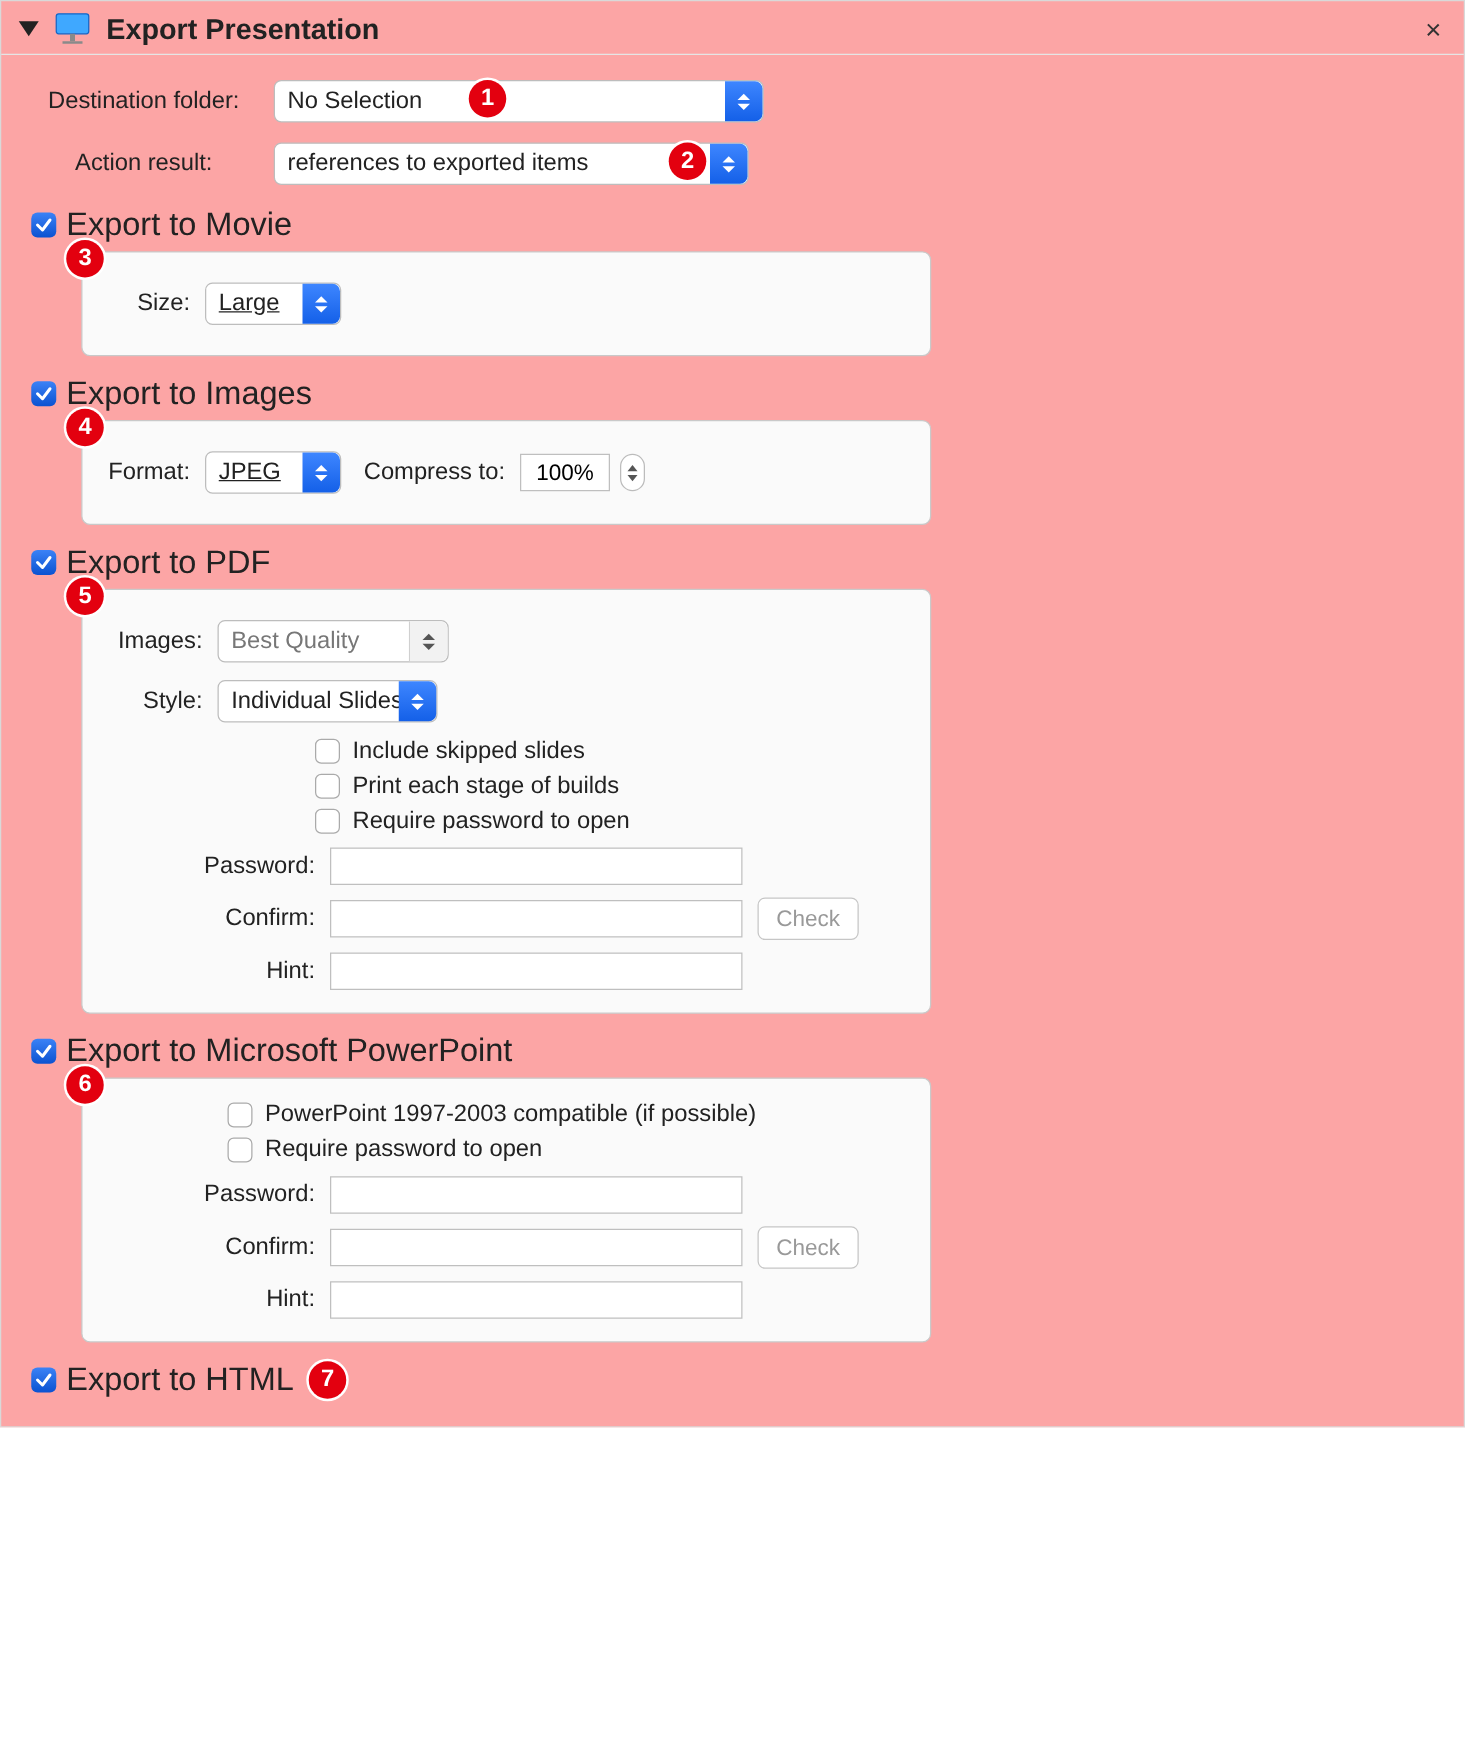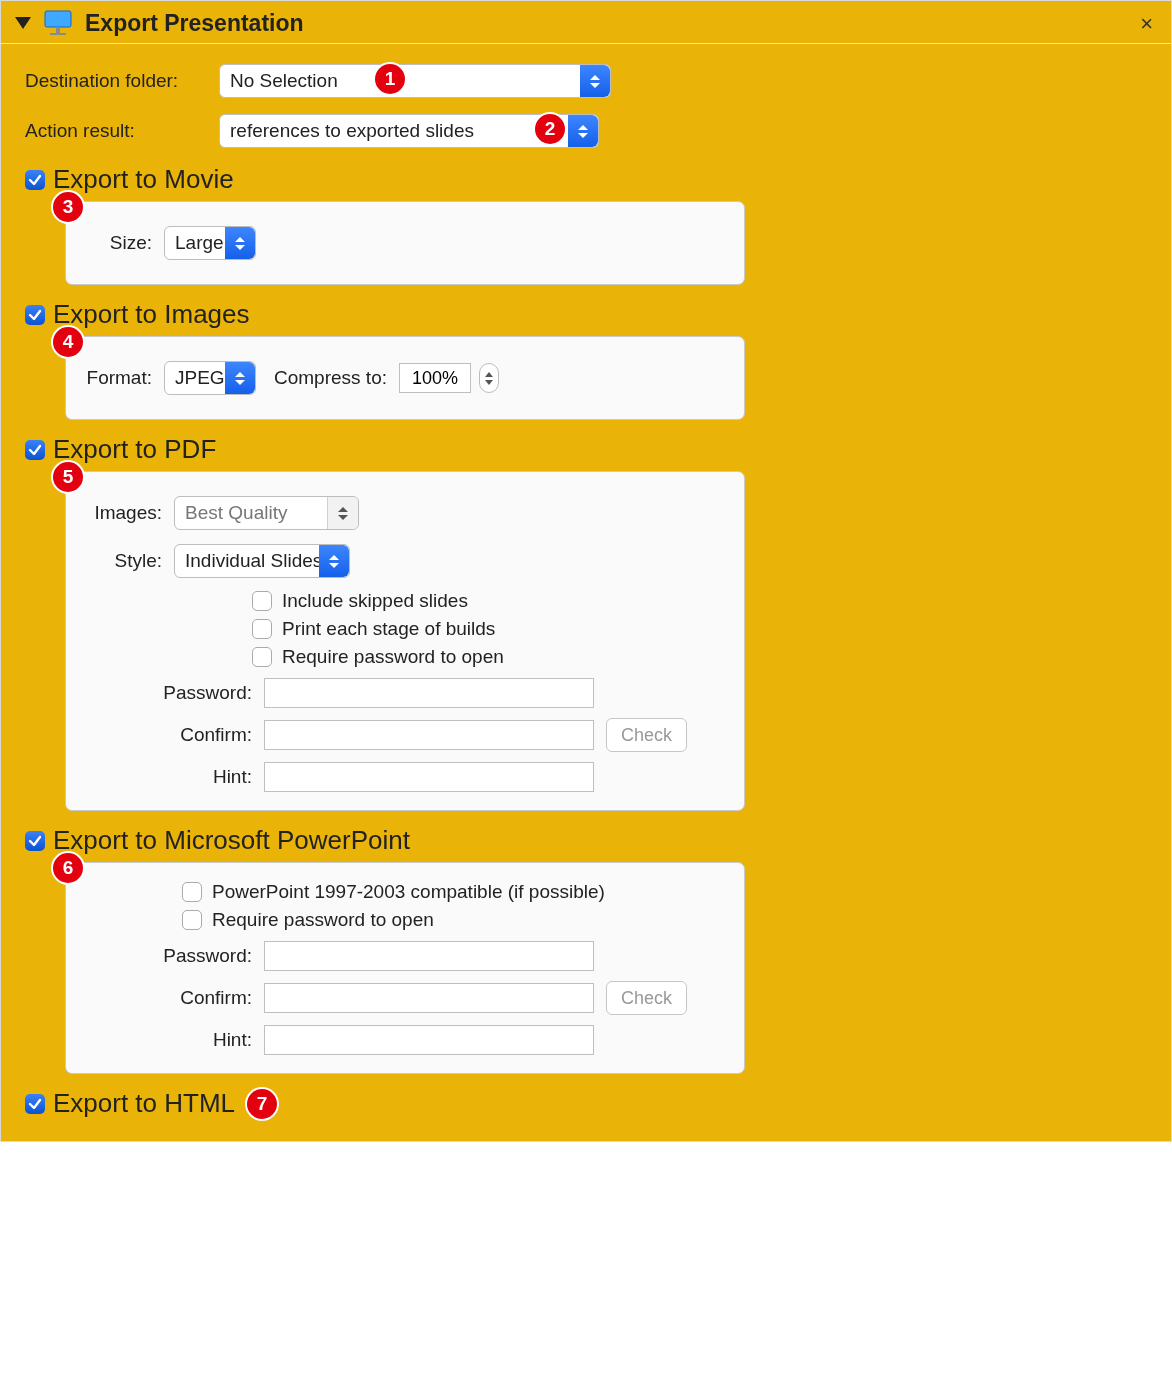--- a/index.html
+++ b/index.html
@@ -6,21 +6,21 @@
   body {
     margin: 0;
     font-family: -apple-system, "Helvetica Neue", Helvetica, Arial, sans-serif;
     font-size: 19px;
     color: #222;
     background: #fff;
   }
   .window {
     width: 1172px;
     border: 1px solid #d9d9d9;
-    background: #eab308;
+    background: #fca5a5;
     position: relative;
     padding-bottom: 10px;
   }
   .titlebar {
     display: flex;
     align-items: center;
     padding: 8px 14px 6px 14px;
     border-bottom: 1px solid #e5e5e5;
   }
   .disclosure {
@@ -35,21 +35,21 @@
     position: relative;
   }
   .app-icon svg { width: 34px; height: 28px; }
   .title { font-weight: 700; font-size: 23px; }
   .close-x {
     position: absolute; top: 10px; right: 18px;
     font-size: 22px; color: #333; cursor: default;
   }
   .body { padding: 14px 24px 6px 24px; }
   .row { display: flex; align-items: center; margin: 6px 0 16px 0; }
-  .top-label { width: 180px; margin-right: 14px; text-align: left; }
+  .top-label { width: 180px; margin-right: 14px; text-align: center; }
   .select {
     position: relative;
     display: inline-flex;
     align-items: center;
     height: 34px;
     border: 1px solid #bdbdbd;
     border-radius: 6px;
     background: #fff;
     padding: 0 42px 0 10px;
     font-size: 19px;
@@ -78,21 +78,21 @@
   .chev .up, .chev .dn {
     width: 0; height: 0; border-left: 5px solid transparent; border-right: 5px solid transparent;
   }
   .blue-cap .chev .up { border-bottom: 5px solid #fff; margin-bottom: 3px; }
   .blue-cap .chev .dn { border-top: 5px solid #fff; }
   .light-cap .chev .up { border-bottom: 5px solid #555; margin-bottom: 3px; }
   .light-cap .chev .dn { border-top: 5px solid #555; }
   .w390 { width: 392px; }
   .w380 { width: 380px; }
   .w180 { width: 185px; }
-  .w110 { width: 92px; }
+  .w110 { width: 109px; text-decoration: underline; }
 
   .section { margin: 0 0 14px 0; }
   .section-header { display: flex; align-items: center; margin-bottom: 6px; }
   .mac-check {
     width: 20px; height: 20px; border-radius: 5px;
     background: linear-gradient(#3b82f6, #0b52d1);
     display: inline-flex; align-items: center; justify-content: center;
     margin-right: 8px; flex: none;
   }
   .mac-check.off {
@@ -184,21 +184,21 @@
             <span class="up"></span>
             <span class="dn"></span>
           </span>
       </div>
       <div class="badge" style="left:350px; top:0px;">1</div>
     </div>
 
     <div class="row" style="position:relative;">
       <div class="top-label">Action result:</div>
       <div class="select blue-cap w380">
-        <span>references to exported slides</span>
+        <span>references to exported items</span>
         <span class="chev">
             <span class="up"></span>
             <span class="dn"></span>
           </span>
       </div>
       <div class="badge" style="left:510px; top:0px;">2</div>
     </div>
 
     <div class="section" style="position:relative;">
       <div class="section-header">

